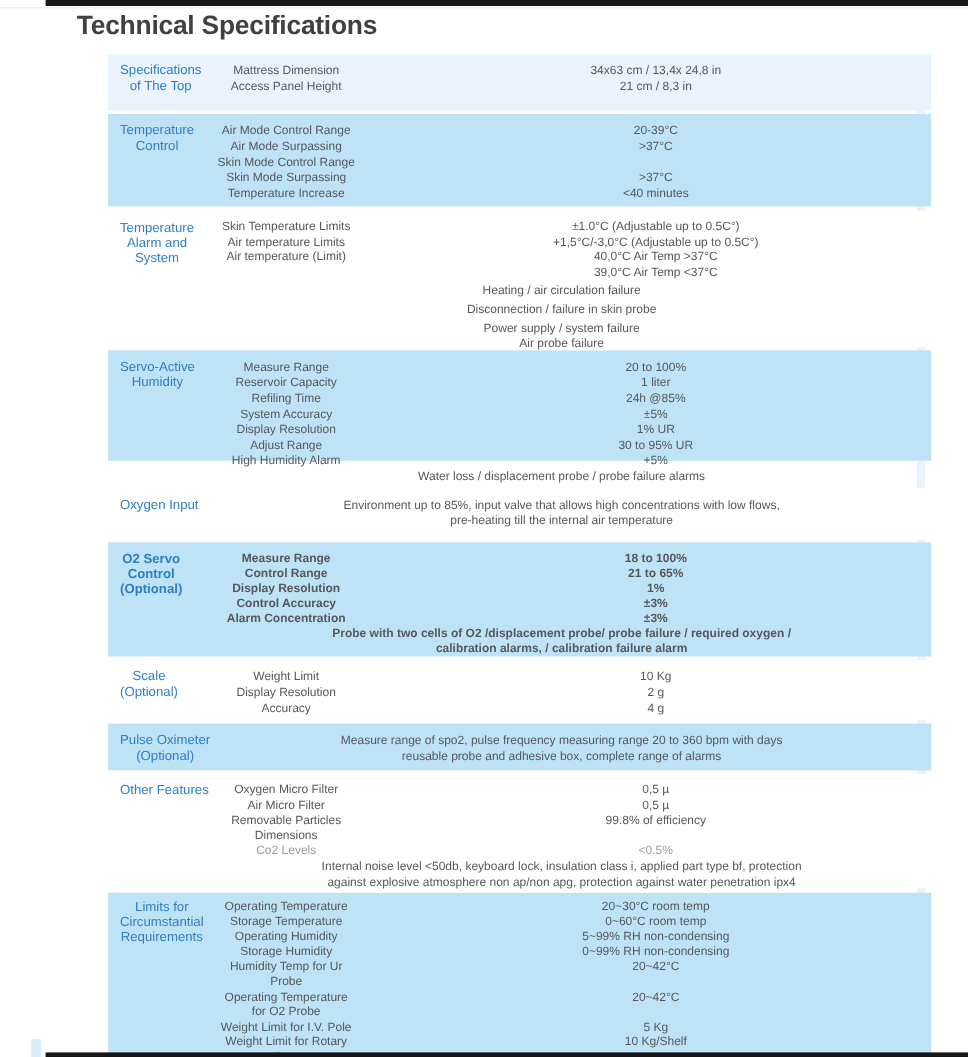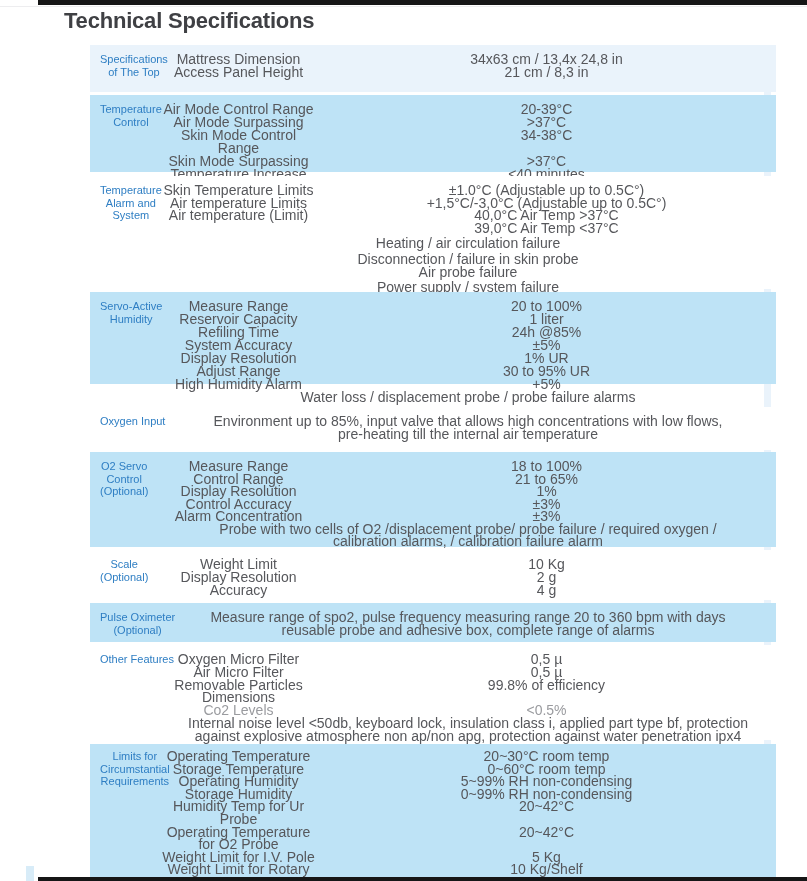--- a/index.html
+++ b/index.html
@@ -24,32 +24,32 @@
   .row{position:absolute;left:0;width:686px;box-sizing:border-box;--lh:13px;}
   .tone-pale{background:var(--row-pale,#eaf3fb);}
   .tone-medium{background:var(--row-medium,#bee3f6);}
   .tone-white{background:#ffffff;}
 
   .row:nth-of-type(1){top:45px;height:47px;}
   .row:nth-of-type(2){top:95px;height:77px;}
   .row:nth-of-type(3){top:176px;height:113px;--lh:12.6px;}
   .row:nth-of-type(4){top:292px;height:92px;}
   .row:nth-of-type(5){top:407px;height:43px;}
-  .row:nth-of-type(6){top:452px;height:95px;--lh:12.5px;}
+  .row:nth-of-type(6){top:452px;height:95px;font-weight:bold;--lh:12.5px;}
   .row:nth-of-type(7){top:550px;height:50px;}
   .row:nth-of-type(8){top:603px;height:39px;}
   .row:nth-of-type(9){top:645px;height:95px;--lh:12.8px;}
   .row:nth-of-type(10){top:744px;height:137px;--lh:12.6px;}
 
   .label{
     position:absolute;left:10px;top:8px;
     color:var(--label-blue,#2e7ec3);font-size:11px;line-height:var(--lh);
     white-space:nowrap;
   }
-  .content{margin-left:70px;padding-top:8px;font-size:14px;line-height:var(--lh);}
+  .content{margin-left:70px;padding-top:8px;font-size:10px;line-height:var(--lh);}
   .row:nth-of-type(10) .content{padding-top:6px;}
   .row:nth-of-type(10) .label{top:6px;}
 
   .line{min-height:var(--lh);}
   .kv{display:flex;align-items:flex-start;}
   .k{width:157px;flex:0 0 157px;}
   .v{flex:1;white-space:nowrap;}
   .text{white-space:nowrap;}
   .gap{margin-top:3px;}
   .muted .k,.muted .v{color:var(--muted-text,#9a9b9f);}
@@ -100,21 +100,20 @@
         <div class="line kv">
           <div class="k">
             <div>Air Mode Surpassing</div>
           </div>
           <div class="v">&gt;37°C</div>
         </div>
         <div class="line kv">
           <div class="k">
             <div>Skin Mode Control Range</div>
           </div>
-          <div class="v">34-38°C</div>
         </div>
         <div class="line kv">
           <div class="k">
             <div>Skin Mode Surpassing</div>
           </div>
           <div class="v">&gt;37°C</div>
         </div>
         <div class="line kv">
           <div class="k">
             <div>Temperature Increase</div>
@@ -149,22 +148,22 @@
           <div class="v">40,0°C Air Temp &gt;37°C</div>
         </div>
         <div class="line kv">
           <div class="k">
             <div></div>
           </div>
           <div class="v">39,0°C Air Temp &lt;37°C</div>
         </div>
         <div class="line text gap">Heating / air circulation failure</div>
         <div class="line text gap">Disconnection / failure in skin probe</div>
+        <div class="line text gap">Power supply / system failure</div>
         <div class="line text">Air probe failure</div>
-        <div class="line text gap">Power supply / system failure</div>
       </div>
     </section>
     <section class="row tone-medium">
       <div class="label">
         <div>Servo-Active</div>
         <div>Humidity</div>
       </div>
       <div class="content">
         <div class="line kv">
           <div class="k">

